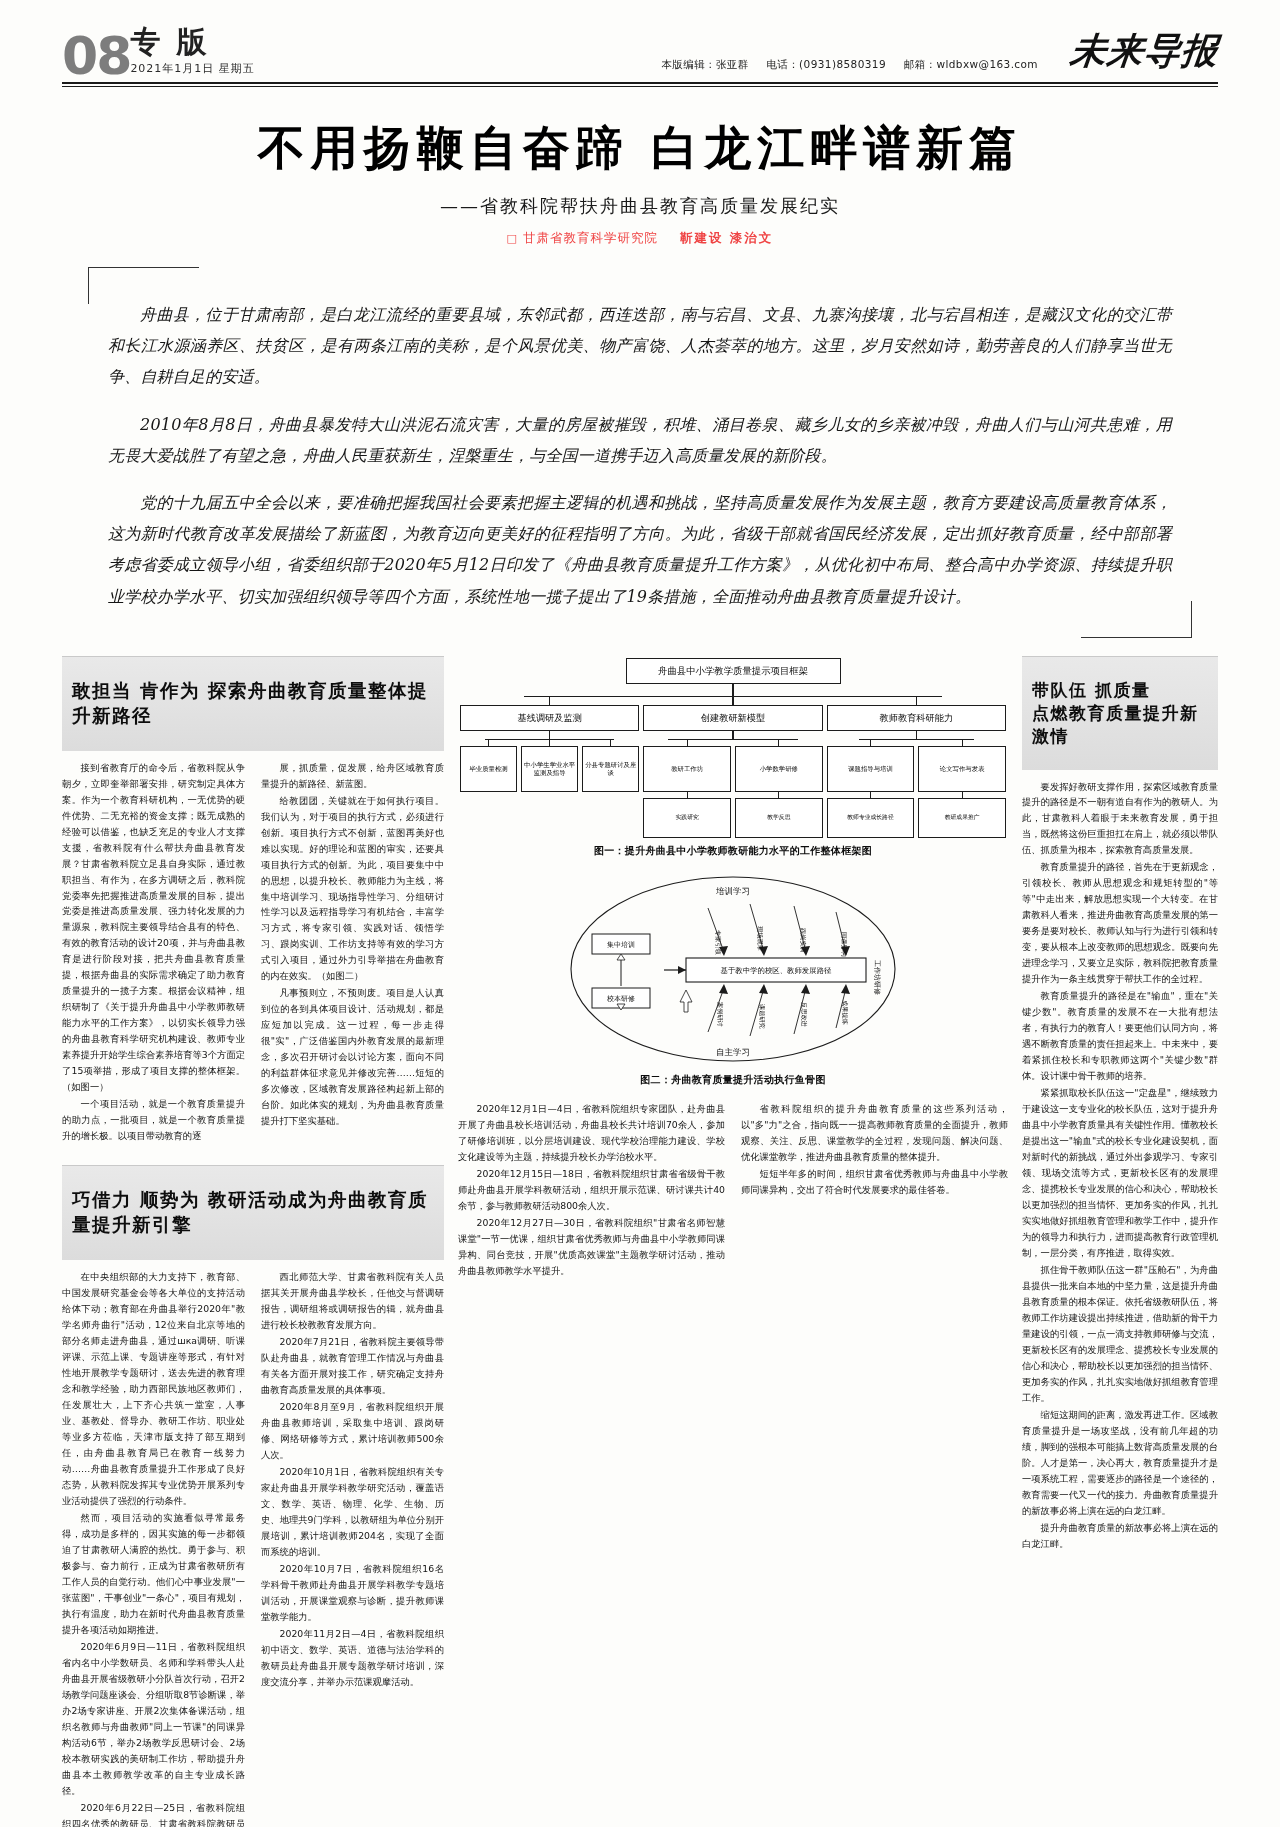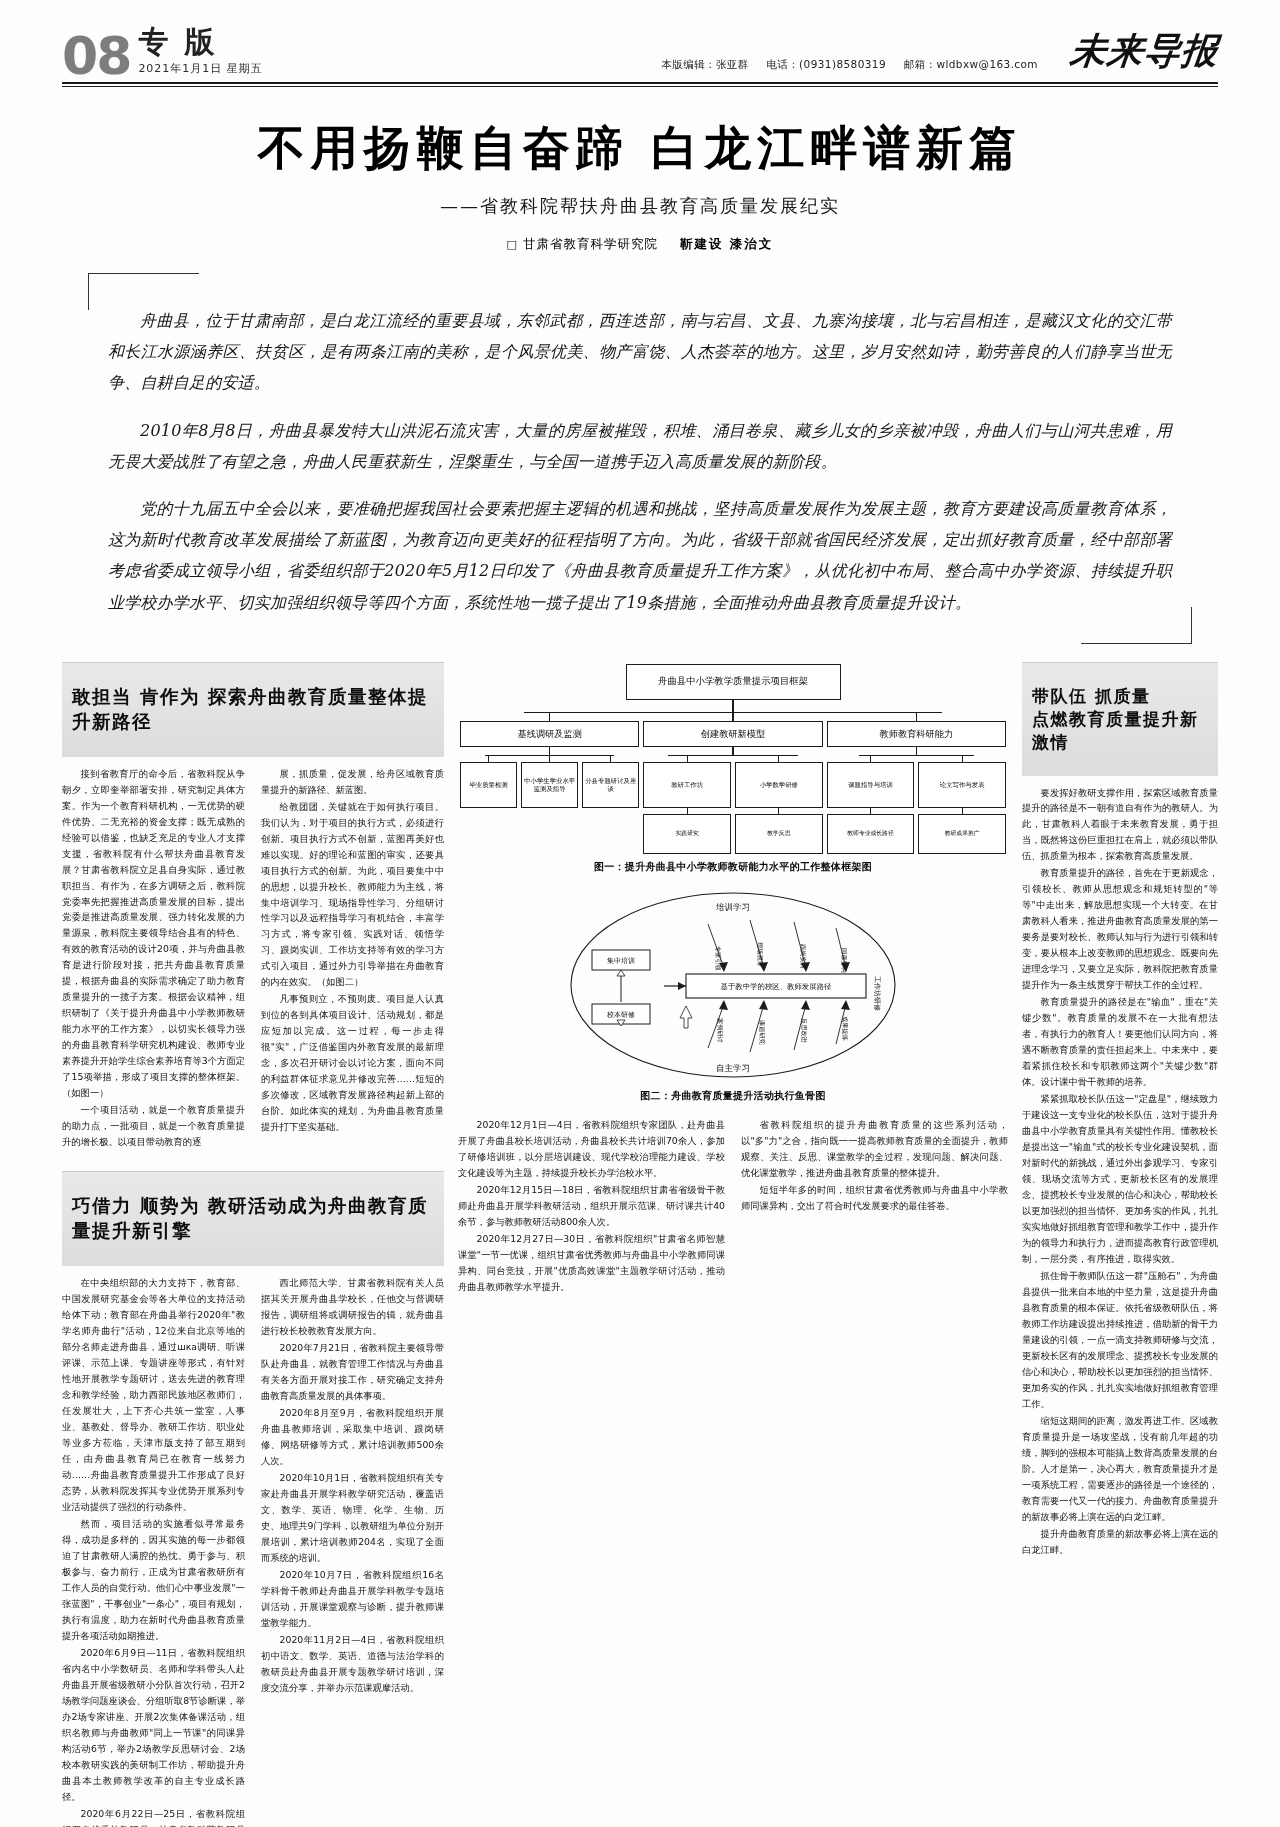--- a/index.html
+++ b/index.html
@@ -16,21 +16,21 @@
 
   
   .masthead { display:flex; align-items:flex-end; padding-top:38px; height:78px; }
   .mh-left { display:flex; align-items:flex-end; }
   .page-num {
     font-family:"DejaVu Sans",sans-serif;
     font-size:52px; font-weight:bold; line-height:0.85;
     color:#7d7d7d; letter-spacing:-2px;
     -webkit-text-stroke:0px;
   }
-  .mh-titleblock { margin-left:8px; padding-bottom:2px; }
+  .mh-titleblock { margin-left:0; padding-bottom:2px; }
   .mh-banner {
     font-size:30px; font-weight:bold; letter-spacing:16px;
     line-height:1; color:#222;
     font-family:"DejaVu Sans","Liberation Sans",sans-serif;
   }
   .mh-date { font-size:11px; color:#2b2b2b; margin-top:4px; letter-spacing:1px; }
   .mh-spacer { flex:1; }
   .mh-info {
     font-size:10.5px; color:#222; letter-spacing:0.4px;
     padding-bottom:6px; margin-right:18px; white-space:nowrap;
@@ -50,22 +50,22 @@
     text-align:center; margin-top:30px;
     font-size:47px; font-weight:bold; letter-spacing:6px;
     font-family:"DejaVu Serif","Liberation Serif",serif;
     color:#000;
   }
   .subhead {
     text-align:center; margin-top:14px;
     font-size:18px; letter-spacing:2px; color:#1a1a1a;
   }
   .byline {
-    text-align:center; margin-top:18px;
-    font-size:12.5px; letter-spacing:1px; color:#000000;
+    text-align:center; margin-top:12px;
+    font-size:12.5px; letter-spacing:1px; color:#ef4444;
   }
   .byline .sq { font-size:11px; margin-right:5px; }
   .byline .nm { margin-left:22px; font-weight:bold; letter-spacing:2px; }
 
   
   .lead-wrap { position:relative; margin-top:20px; padding:16px 46px 10px 46px; }
   .lead-wrap:before, .lead-wrap:after {
     content:""; position:absolute; width:110px; height:36px;
   }
   .lead-wrap:before { left:26px; top:0; border-left:1px solid #333; border-top:1px solid #333; }
@@ -108,21 +108,21 @@
 
   
   .fc { width:100%; }
   .fc-l1 { display:flex; justify-content:center; }
   .box {
     border:1.2px solid #1c1c1c; background:#fff;
     text-align:center; font-size:8.6px; line-height:1.3;
     display:flex; align-items:center; justify-content:center;
     padding:3px 2px;
   }
-  .box.l1 { width:215px; height:36px; font-size:9.4px;font-family:Liberation Mono, monospace; }
+  .box.l1 { width:215px; height:26px; font-size:9.4px; }
   .box.l2 { height:26px; font-size:9.2px; }
   .box.l3 { height:46px; font-size:6.4px; }
   .box.l4 { height:40px; font-size:5.8px; }
   .vline { width:1.2px; background:#1c1c1c; margin:0 auto; }
   .hline { height:1.2px; background:#1c1c1c; }
   .l2row { display:flex; justify-content:flex-start; }
   .branch { flex:1; }
   .l3row { display:flex; justify-content:space-between; gap:4px; }
 
   

